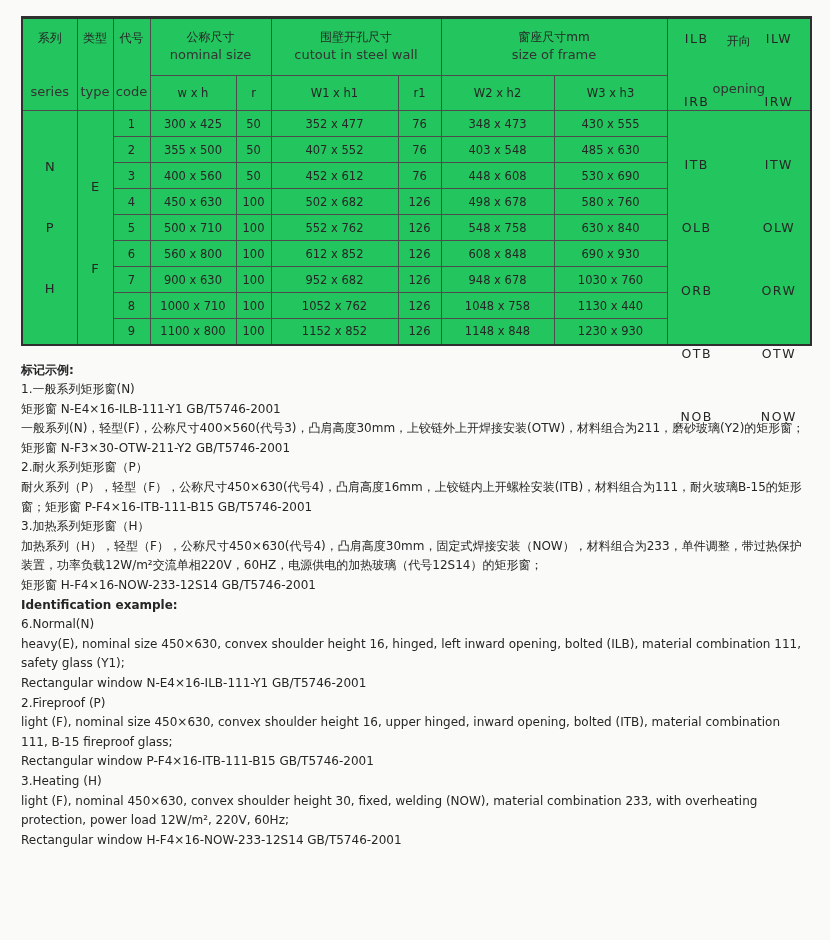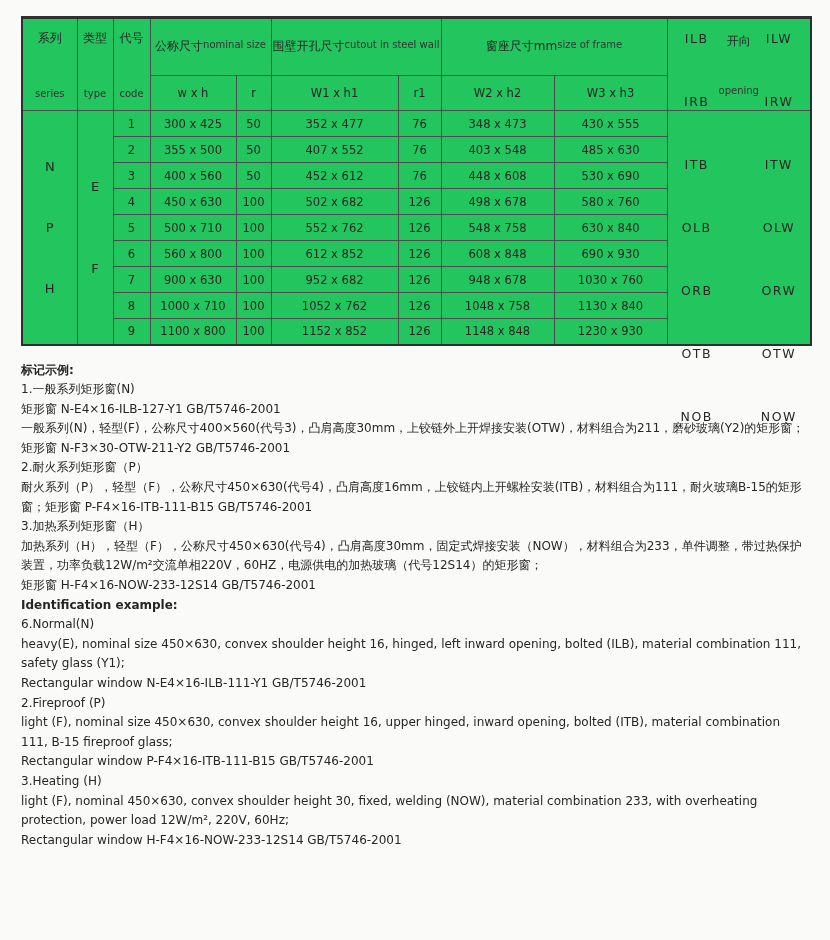--- a/index.html
+++ b/index.html
@@ -33,25 +33,25 @@
   thead tr.h1 { height: 58px; }
   thead tr.h2 { height: 35px; }
   tbody tr { height: 26px; }
 
   .vsplit {
     height: 88px; display: flex; flex-direction: column;
     justify-content: space-between; align-items: center;
     padding: 9px 0 10px 0;
   }
   .hstack {
-    display: flex; flex-direction: row; justify-content: center;
+    display: flex; flex-direction: column; justify-content: center;
     line-height: 1.45;
   }
   .zh { font-size: 12px; }
-  .en { font-size: 10px; color: #333; }
+  .en { font-size: 13px; color: #333; }
 
   .stack3, .stack2 {
     height: 230px; display: flex; flex-direction: column;
     justify-content: space-evenly; align-items: center;
     font-size: 13px;
   }
   .opening-grid {
     height: 230px;
     display: grid;
     grid-template-columns: auto auto;
@@ -241,42 +241,42 @@
         <td>948 x 678</td>
         <td>1030 x 760</td>
       </tr>
       <tr>
         <td>8</td>
         <td>1000 x 710</td>
         <td>100</td>
         <td>1052 x 762</td>
         <td>126</td>
         <td>1048 x 758</td>
-        <td>1130 x 840</td>
+        <td>1130 x 440</td>
       </tr>
       <tr>
         <td>9</td>
         <td>1100 x 800</td>
         <td>100</td>
         <td>1152 x 852</td>
         <td>126</td>
         <td>1148 x 848</td>
         <td>1230 x 930</td>
       </tr>
     </tbody>
   </table>
 
   <div class="notes">
 
       <div class="note-line bold">标记示例:</div>
 
       <div class="note-line">1.一般系列矩形窗(N)</div>
 
 
-      <div class="note-line">矩形窗 N-E4×16-ILB-127-Y1 GB/T5746-2001</div>
+      <div class="note-line">矩形窗 N-E4×16-ILB-111-Y1 GB/T5746-2001</div>
 
       <div class="note-line">一般系列(N)，轻型(F)，公称尺寸400×560(代号3)，凸肩高度30mm，上铰链外上开焊接安装(OTW)，材料组合为211，磨砂玻璃(Y2)的矩形窗；</div>
 
       <div class="note-line">矩形窗 N-F3×30-OTW-211-Y2 GB/T5746-2001</div>
 
       <div class="note-line">2.耐火系列矩形窗（P）</div>
 
       <div class="note-line">耐火系列（P），轻型（F），公称尺寸450×630(代号4)，凸肩高度16mm，上铰链内上开螺栓安装(ITB)，材料组合为111，耐火玻璃B-15的矩形窗；矩形窗 P-F4×16-ITB-111-B15 GB/T5746-2001</div>
 
       <div class="note-line">3.加热系列矩形窗（H）</div>

